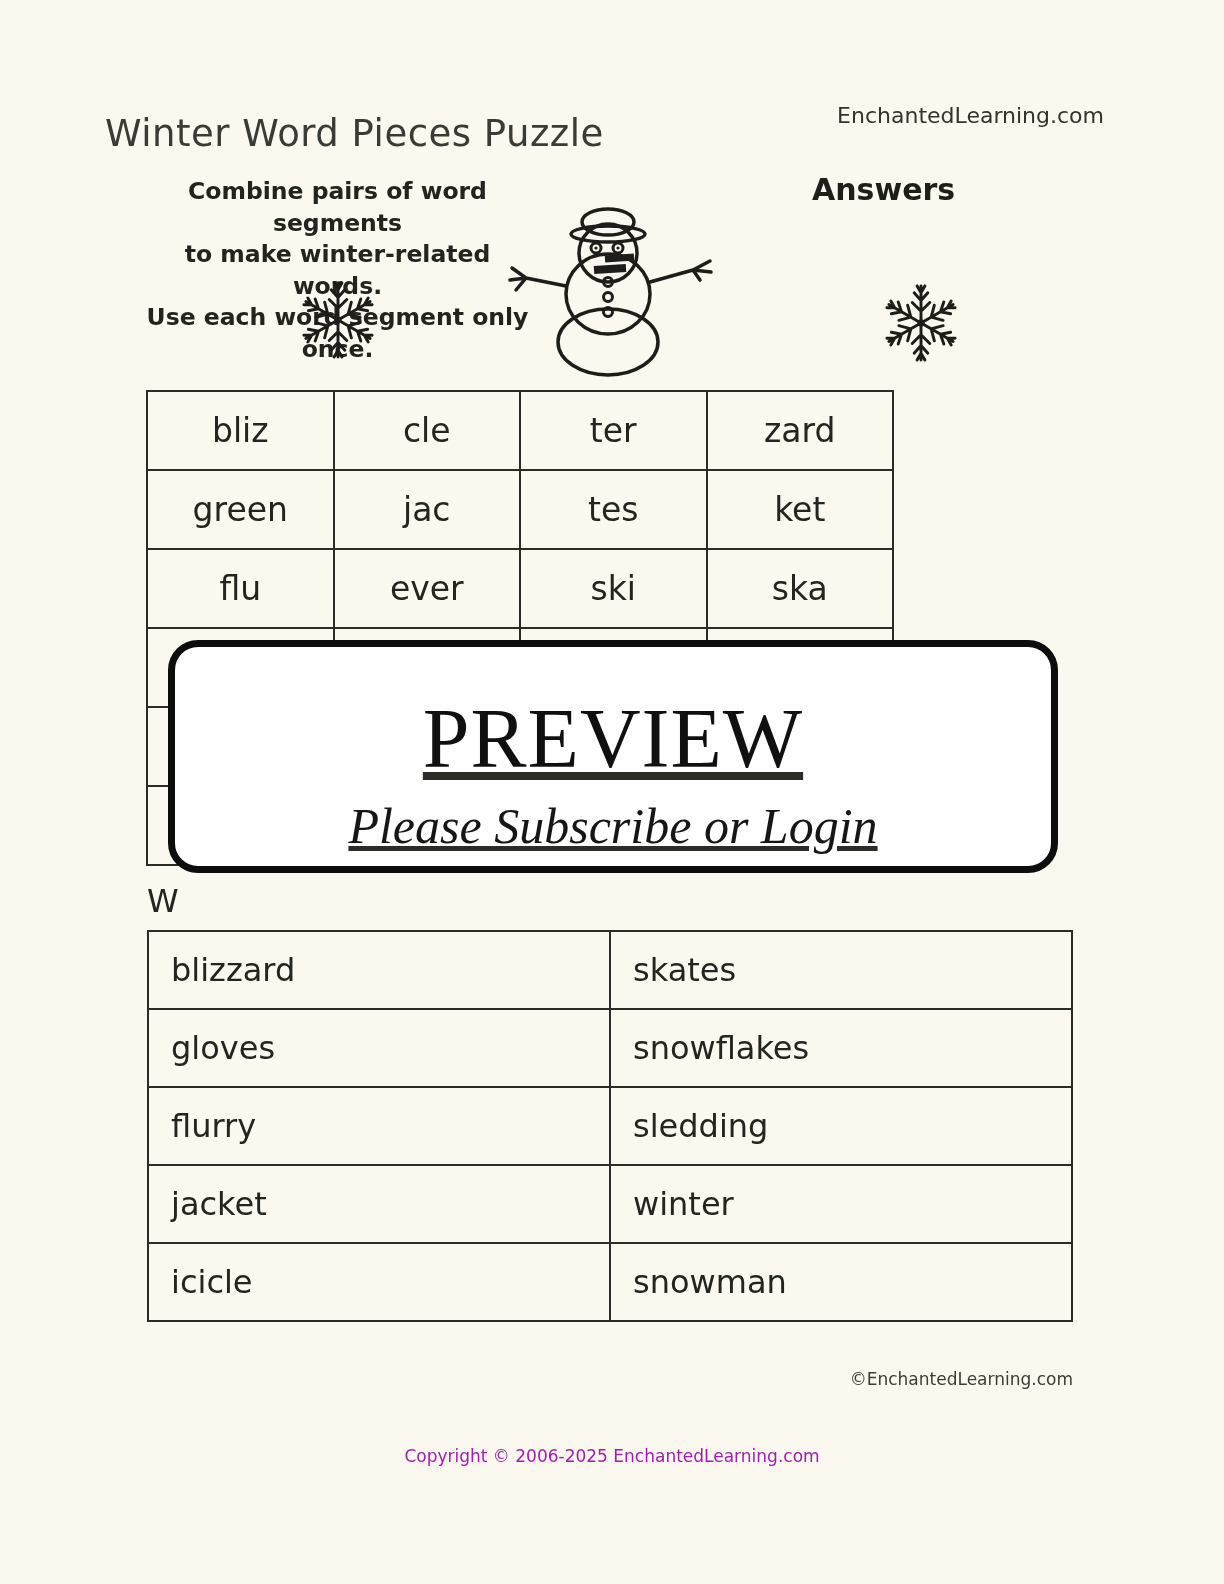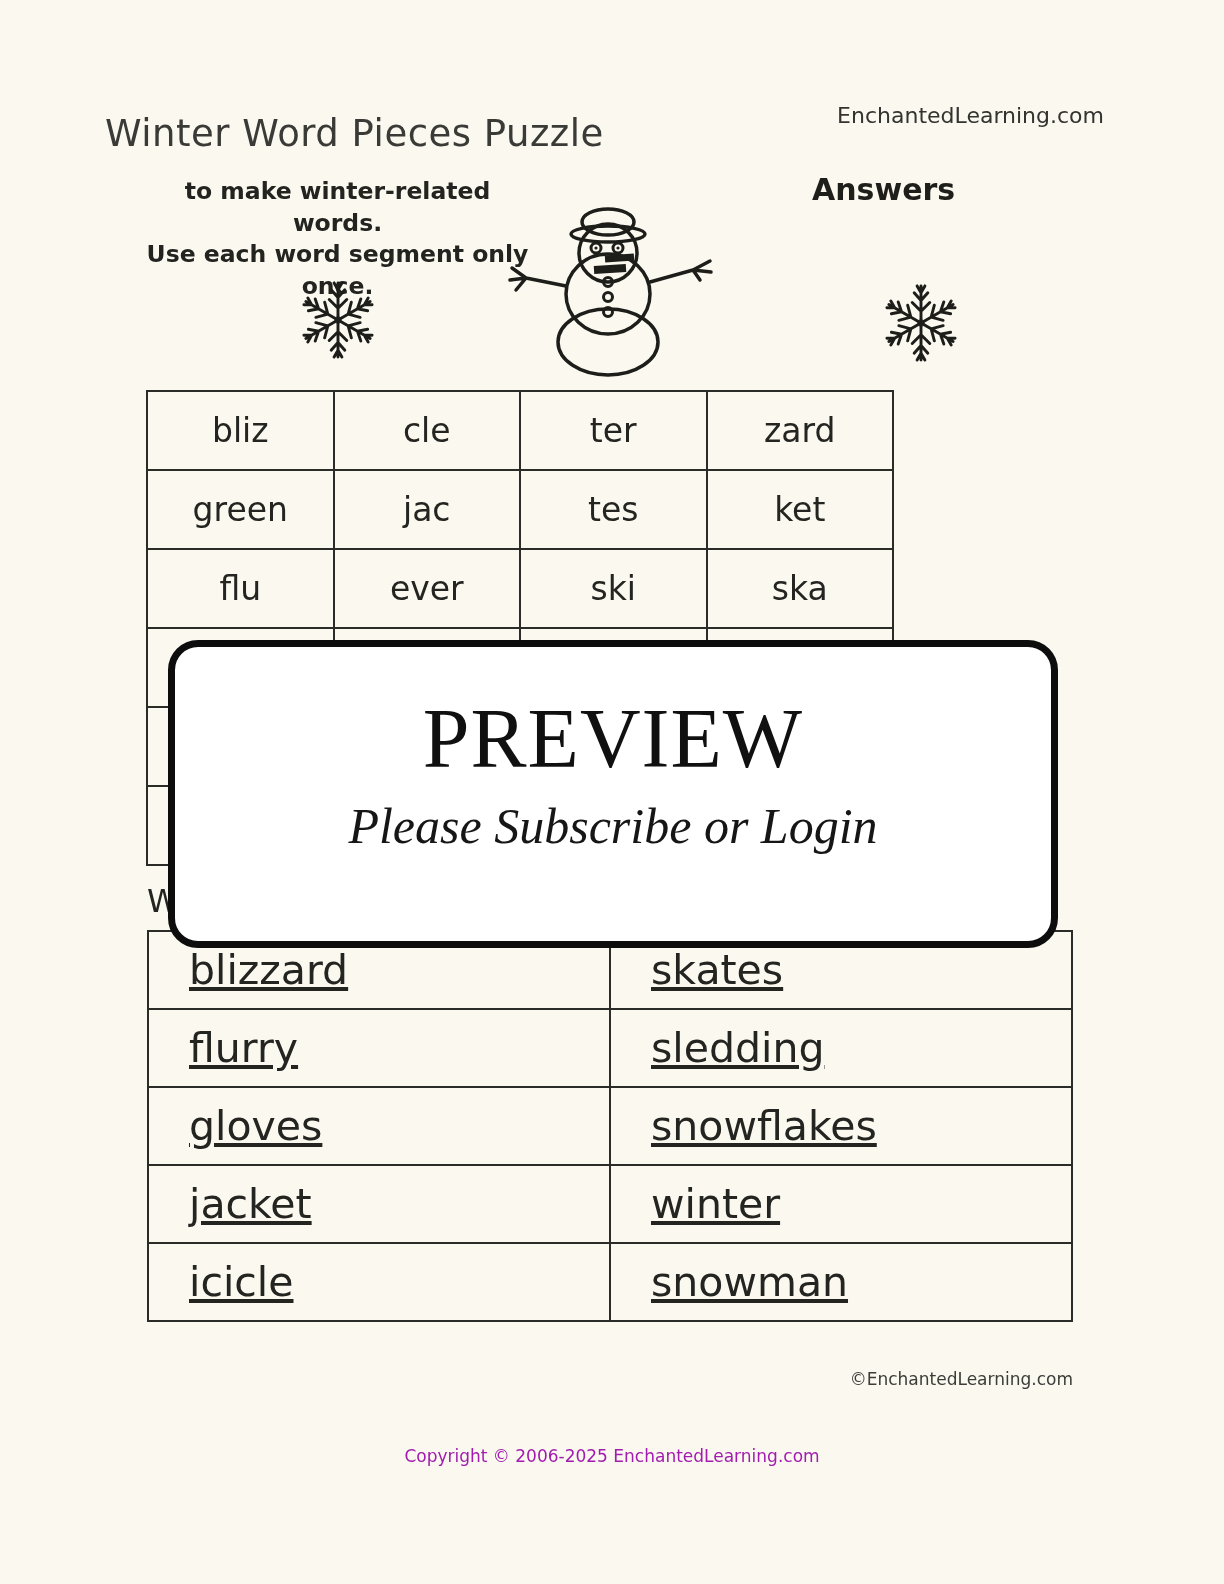--- a/index.html
+++ b/index.html
@@ -40,33 +40,33 @@
   .seg-grid td{
     border:2px solid #2b2b28;height:75px;
     text-align:center;vertical-align:middle;
     font-size:33px;color:#242421;
   }
   .answer-table{
     position:absolute;left:147px;top:930px;width:926px;
   }
   .answer-table td{
     border:2px solid #2b2b28;height:74px;
-    padding-left:40px;vertical-align:middle;
-    font-size:41px;color:#242421;text-decoration:underline;
+    padding-left:22px;vertical-align:middle;
+    font-size:32px;color:#242421;
   }
   .words-partial{
     position:absolute;left:147px;top:882px;z-index:1;
     font-size:32px;color:#242421;
   }
   .preview-box{
-    position:absolute;left:168px;top:640px;width:890px;height:308px;
+    position:absolute;left:168px;top:640px;width:890px;height:233px;
     box-sizing:border-box;
     background:var(--previewbg,#ffffff);
     border:7px solid #0d0d0d;border-radius:30px;
-    z-index:5;text-align:center;
+    z-index:5;text-align:center;text-decoration:underline;
   }
   .preview-title{
     margin-top:50px;
     font-family:"Liberation Serif","DejaVu Serif",serif;
     font-size:84px;line-height:84px;letter-spacing:1px;color:#101010;
   }
   .preview-subtitle{
     margin-top:19px;
     font-family:"Liberation Serif","DejaVu Serif",serif;
     font-style:italic;font-size:50px;line-height:52px;color:#161616;
@@ -84,20 +84,21 @@
 </head>
 <body>
 
 <div class="page" style="--bg: #faf8ef; --ink: #2c2c29; --previewbg: #ffffff;">
 
   <div class="site-top">EnchantedLearning.com</div>
 
   <h1 class="page-title">Winter Word Pieces Puzzle</h1>
 
   <div class="instructions">
+    <div>Combine pairs of word segments</div>
     <div>to make winter-related words.</div>
     <div>Use each word segment only once.</div>
   </div>
 
   <div class="answers-heading">Answers</div>
 
   <svg class="snowman" viewBox="0 0 206 176">
 
     <ellipse class="ln" cx="100" cy="140" rx="50" ry="33" stroke-width="3.5" fill="#fcfaf2"></ellipse>
 
@@ -189,26 +190,26 @@
 
   <div class="words-partial">W</div>
 
   <table class="answer-table">
     <tbody>
         <tr>
           <td>blizzard</td>
           <td>skates</td>
         </tr>
         <tr>
+          <td>gloves</td>
+          <td>snowflakes</td>
+        </tr>
+        <tr>
           <td>flurry</td>
           <td>sledding</td>
-        </tr>
-        <tr>
-          <td>gloves</td>
-          <td>snowflakes</td>
         </tr>
         <tr>
           <td>jacket</td>
           <td>winter</td>
         </tr>
         <tr>
           <td>icicle</td>
           <td>snowman</td>
         </tr>
       </tbody>

